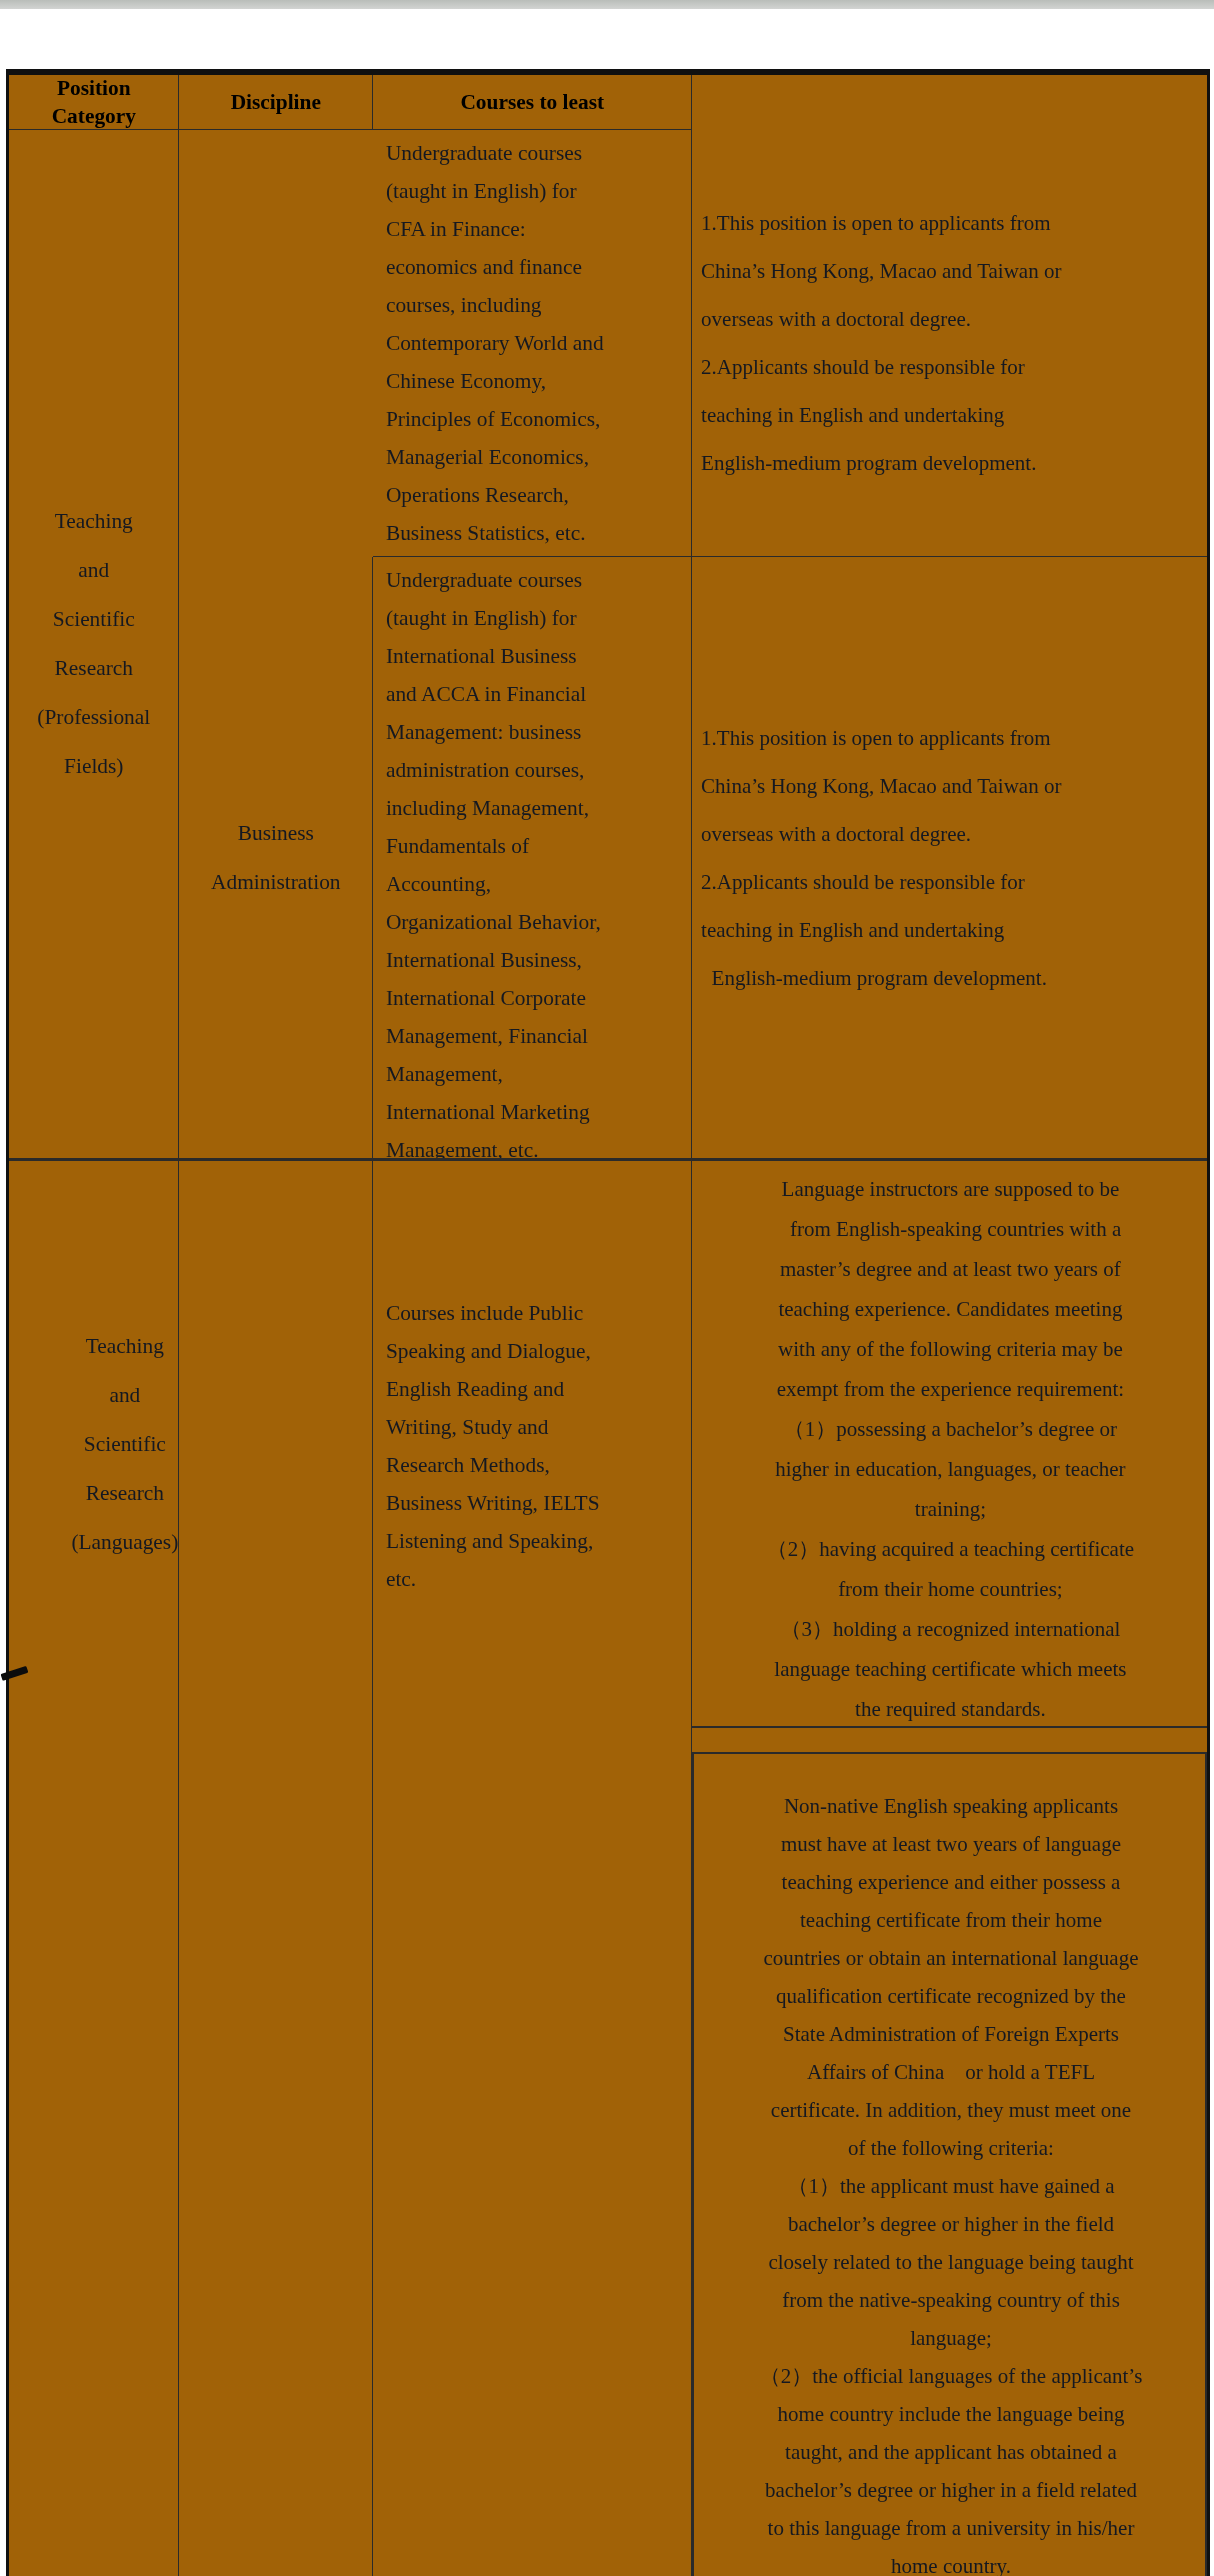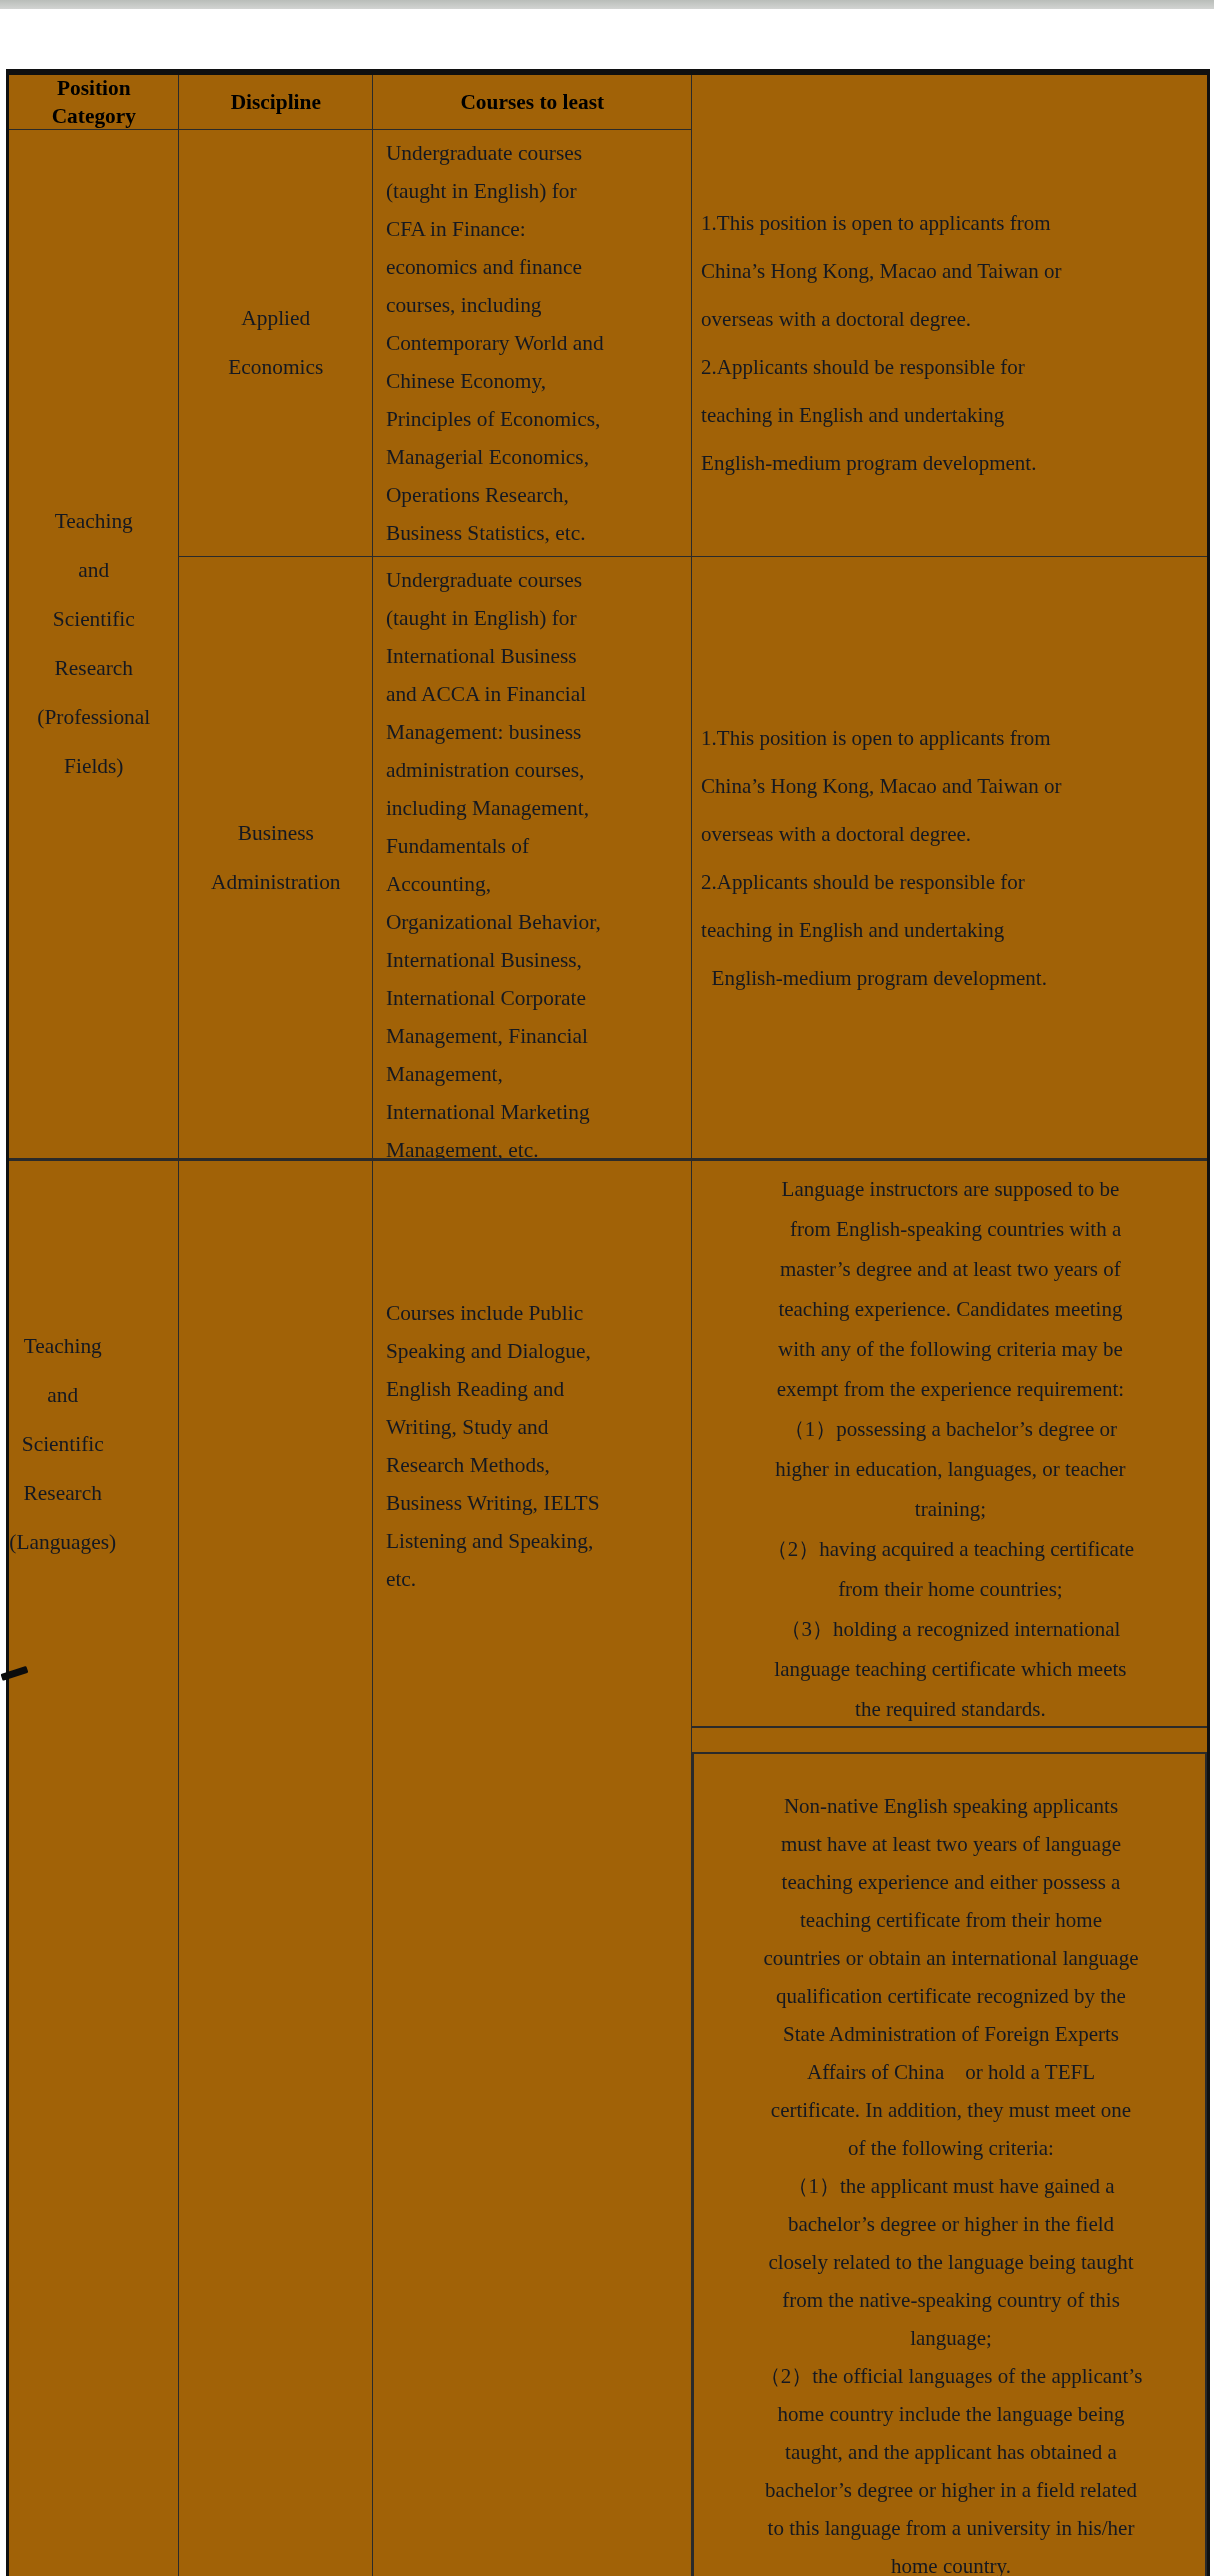--- a/index.html
+++ b/index.html
@@ -54,21 +54,21 @@
   .center{text-align:center;}
   .cat{font-size:21.4px;line-height:49px;}
   .disc{font-size:21.4px;line-height:49px;}
   .courses{font-size:21.4px;line-height:38px;}
   .req{font-size:21px;line-height:48px;}
   .reqA{font-size:21px;line-height:40px;}
   .reqB{font-size:21px;line-height:38px;}
   .pad-courses{padding:3.8px 11.3px 0 12.6px;width:100%;box-sizing:border-box;}
   .pad-req{padding:0 8.8px 0 8.8px;width:100%;box-sizing:border-box;}
   .pad-boxa{padding:7.6px 8.8px 0 10px;width:100%;box-sizing:border-box;}
-  .vslot{height:567px;display:flex;align-items:center;justify-content:flex-start;width:100%;font-family:Liberation Serif, serif;}
+  .vslot{height:567px;display:flex;align-items:center;justify-content:flex-end;width:100%;font-family:Liberation Serif, serif;}
   .vslot-top{align-self:start;}
   .boxB{
     box-sizing:border-box;
     margin-top:24px;
     height:calc(100% - 24px);
     border:2.5px solid var(--line);
     padding:33px 7.6px 0 10px;
     overflow:hidden;
   }
   .r5wrap{display:block;padding:0;text-align:center;}
@@ -98,24 +98,20 @@
 
     <div class="cell thick-b" style="grid-column:1;grid-row:2/4">
       <div class="txt center cat">Teaching
 and
 Scientific
 Research
 (Professional
 Fields)</div>
     </div>
 
-    <div class="cell" style="grid-column:2;grid-row:2">
-      <div class="txt center disc">Applied
-Economics</div>
-    </div>
     <div class="cell top" style="grid-column:3;grid-row:2">
       <div class="txt courses pad-courses">Undergraduate courses
 (taught in English) for
 CFA in Finance:
 economics and finance
 courses, including
 Contemporary World and
 Chinese Economy,
 Principles of Economics,
 Managerial Economics,

